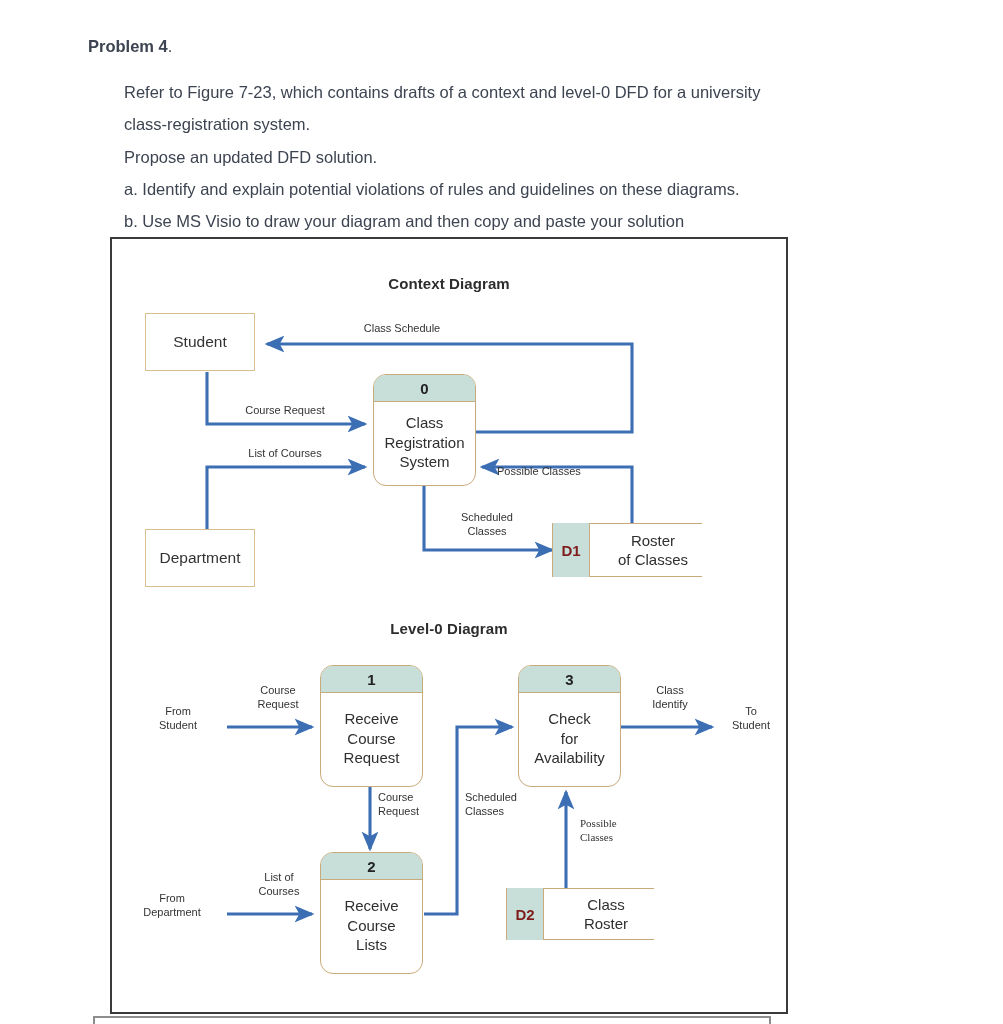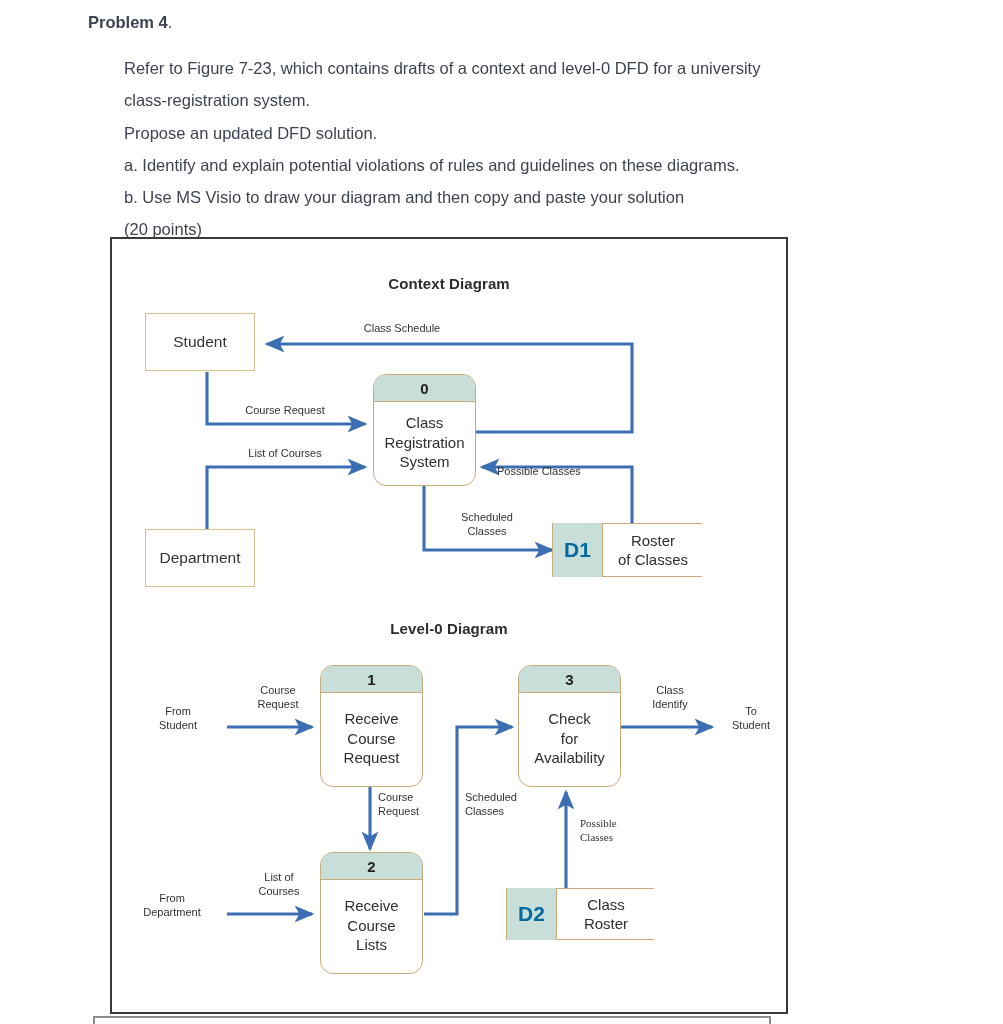--- a/index.html
+++ b/index.html
@@ -8,21 +8,21 @@
     width:1003px;height:1024px;position:relative;overflow:hidden;
     font-family:"Liberation Sans","DejaVu Sans",sans-serif;
     color:#3c4655;
   }
 
   
   #question{
     position:absolute;left:88px;top:6px;width:800px;
     font-size:16.5px;line-height:1.95;color:#3d4451;
   }
-  #question .prob-head{font-weight:bold;font-size:16.5px;margin-bottom:14px;}
+  #question .prob-head{font-weight:bold;font-size:16.5px;margin-bottom:14px;margin-top:24px;}
   #question .prob-head .dot{font-weight:normal;}
   #question p{margin:0;}
   #question .para{margin-bottom:0px;margin-left:36px;}
 
   
   #figure-frame{
     position:absolute;left:110px;top:237px;width:678px;height:777px;
     border:2px solid #3a3a3a;background:#ffffff;box-sizing:border-box;
   }
   #figure-frame-2{
@@ -60,24 +60,24 @@
     flex:1;display:flex;flex-direction:column;align-items:center;justify-content:center;
     font-size:15px;line-height:1.33;color:#2f2f2f;text-align:center;padding:2px 2px 4px;
   }
 
   
   .store{position:absolute;box-sizing:border-box;}
   .store .sline{position:absolute;left:0;width:100%;height:1.4px;background:#c8ab7c;}
   .store .sline.top{top:0;}
   .store .sline.bot{bottom:0;}
   .store .sid{
-    position:absolute;left:0;top:0;bottom:0;width:51px;background:#c7ded9;
+    position:absolute;left:0;top:0;bottom:0;width:38px;background:#c7ded9;
     border-left:1.4px solid #c8ab7c;border-right:1.4px solid #c8ab7c;
     display:flex;align-items:center;justify-content:center;
-    font-size:21px;font-weight:bold;color:#0369a1;box-sizing:border-box;
+    font-size:15px;font-weight:bold;color:#7f1d1d;box-sizing:border-box;
   }
   .store .sname{
     position:absolute;left:38px;top:0;bottom:0;right:0;
     display:flex;flex-direction:column;align-items:center;justify-content:center;
     font-size:15px;line-height:1.3;color:#2f2f2f;padding-left:14px;box-sizing:border-box;
   }
 
   
   .flab{
     position:absolute;font-size:11px;line-height:1.27;color:#333;

